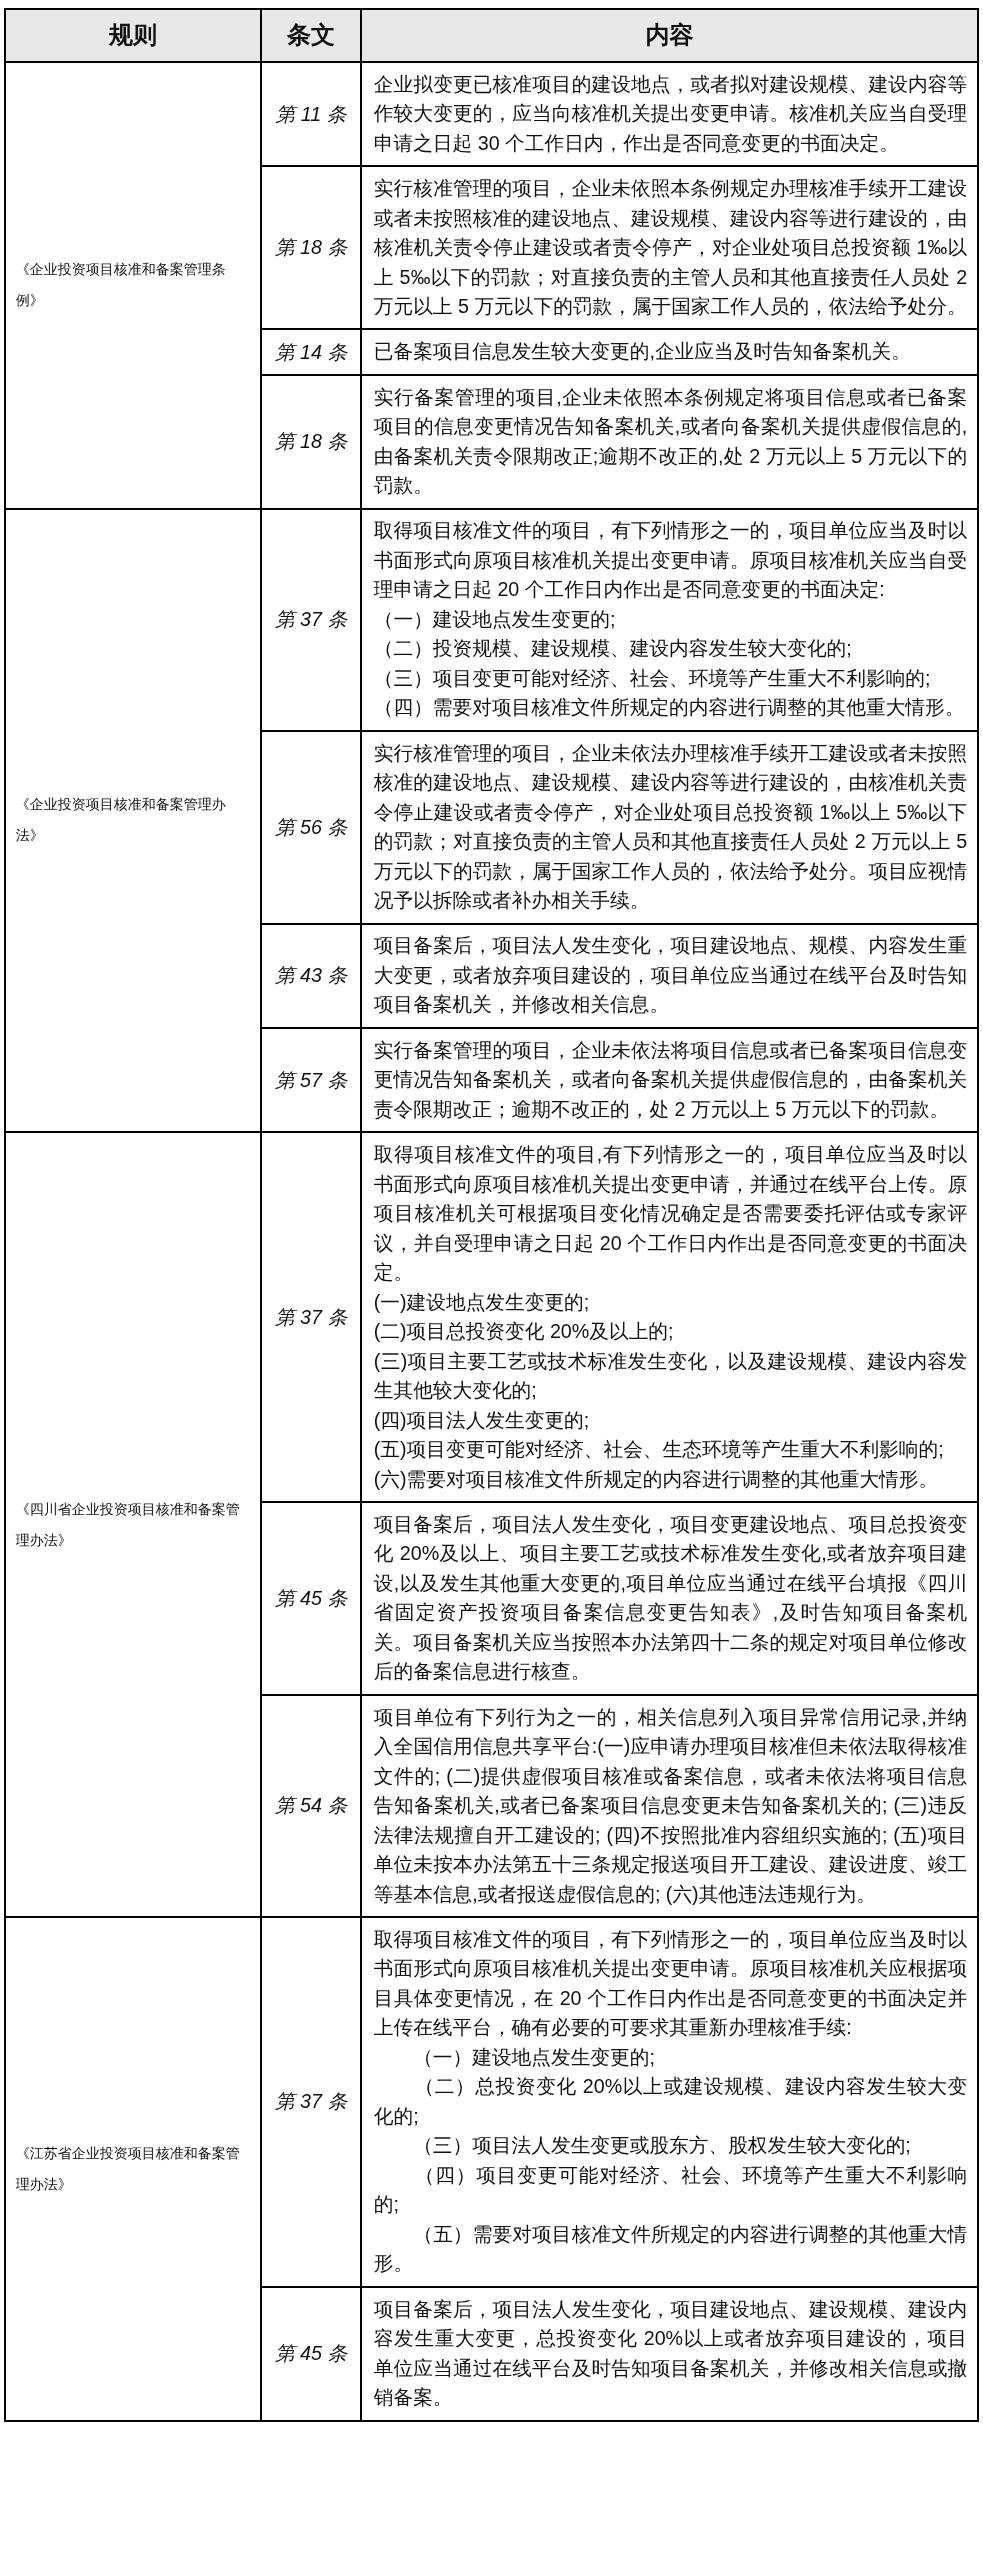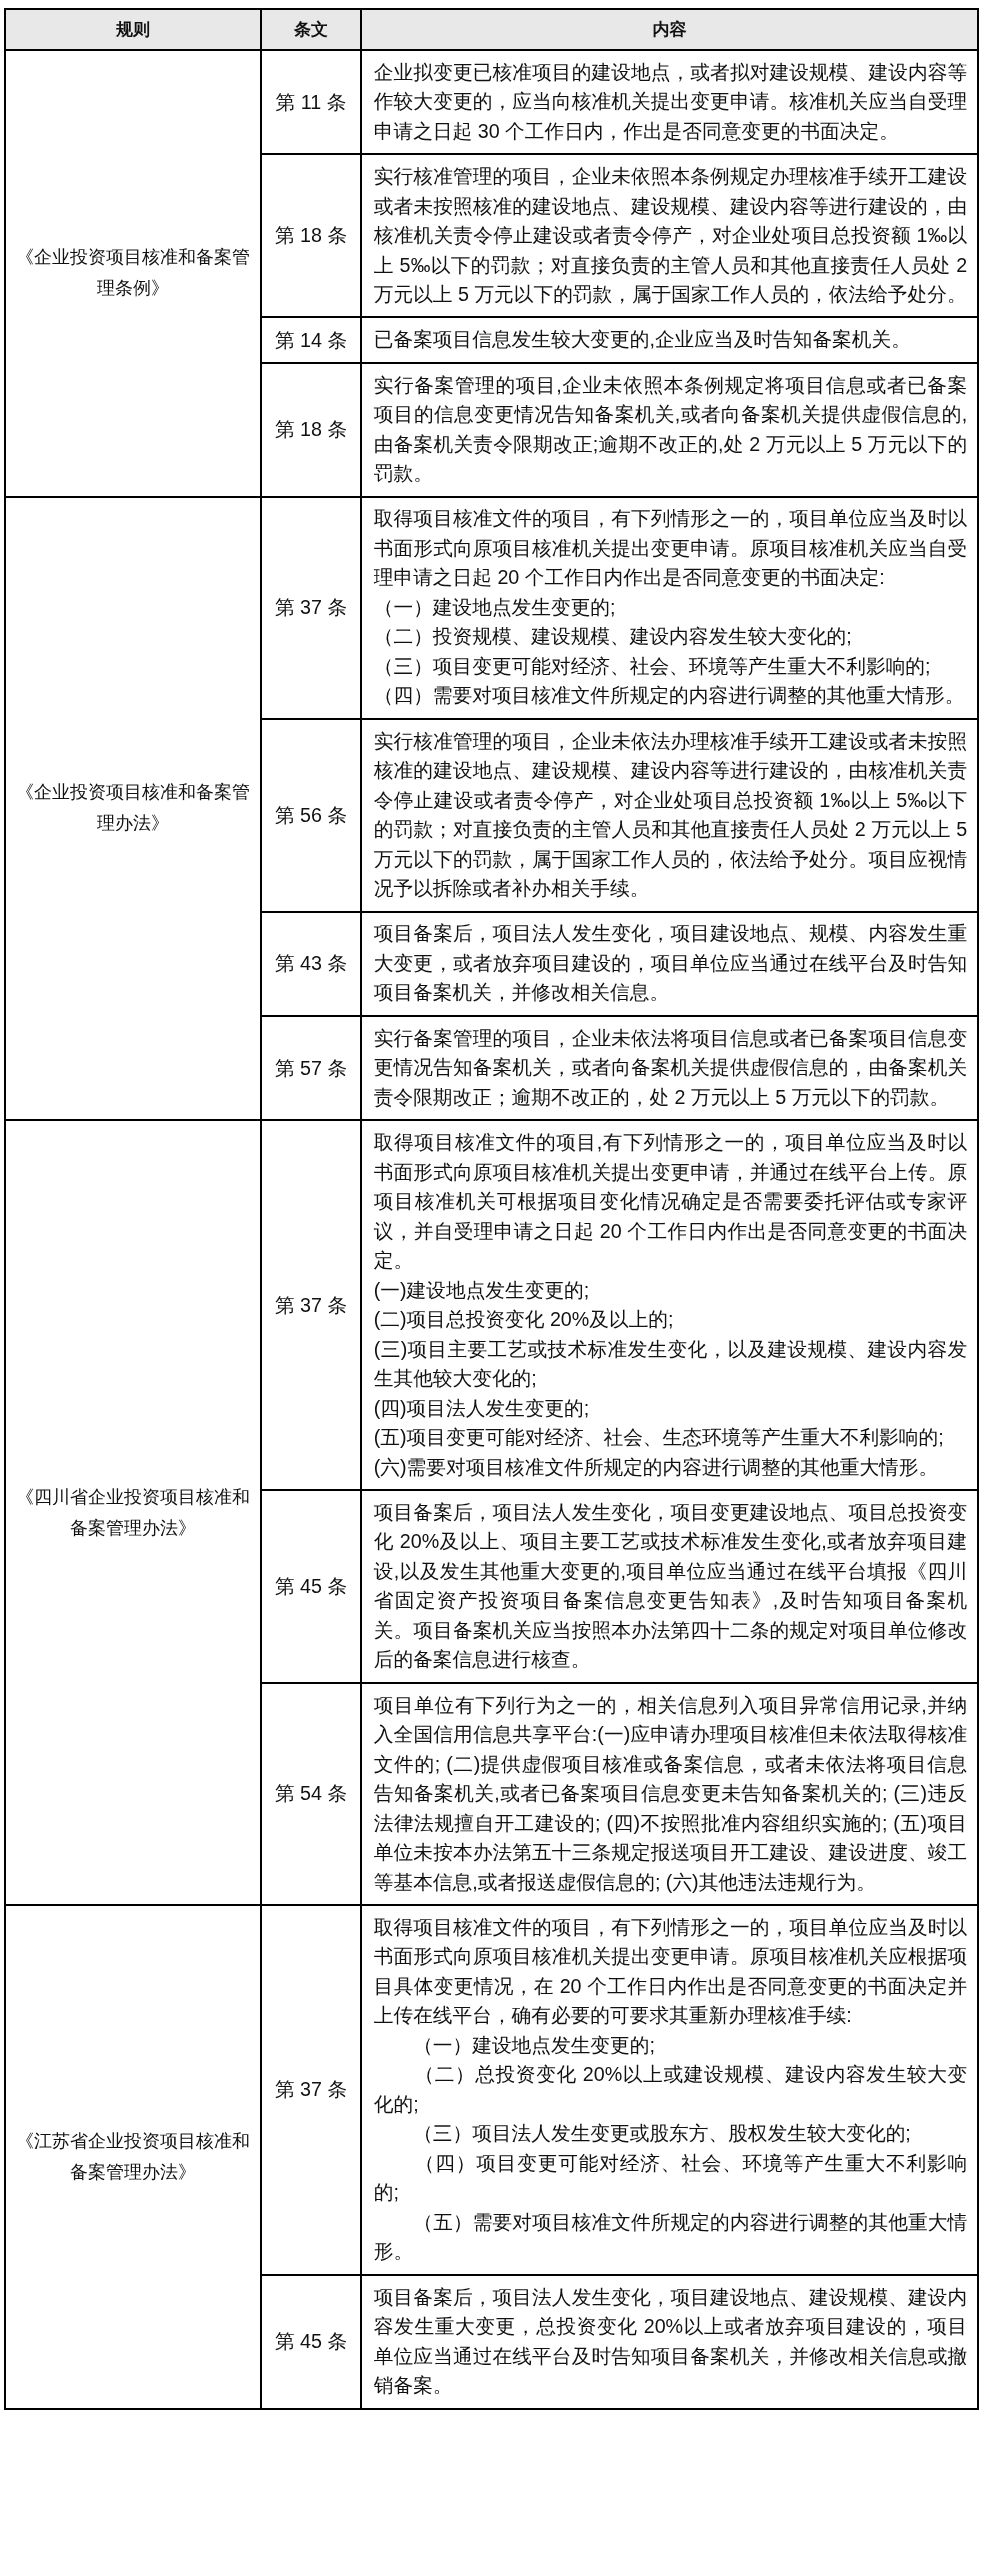--- a/index.html
+++ b/index.html
@@ -25,39 +25,40 @@
   col.c-content { width: 617px; }
 
   th, td {
     border: 2px solid #000000;
     vertical-align: middle;
     box-sizing: border-box;
   }
   thead th {
     background: #e8e8e8;
     font-weight: 700;
-    font-size: 17px;
-    height: 41px;
+    font-size: 24px;
+    height: 53px;
     text-align: center;
     padding: 2px 3.9px;
     border-bottom: 2px solid #000000;
   }
   tr.group-start td { border-top: 2.9px solid #000000; }
 
   td.rule-cell {
-    text-align: center;
-    font-size: 18px;
+    text-align: left;
+    font-size: 14px;
     line-height: 31px;
     padding: 3.9px 9.8px;
   }
   td.article-cell {
     text-align: center;
     font-size: 19.7px;
     padding: 3.9px 2px;
     white-space: nowrap;
+    font-style: italic;
   }
   td.content-cell {
     font-size: 19.7px;
     line-height: 29.5px;
     padding: 6.9px 9.8px 6.9px 11.8px;
     text-align: justify;
     white-space: pre-wrap;
     word-break: break-all;
   }
   td.content-cell strong { font-weight: 400; }

